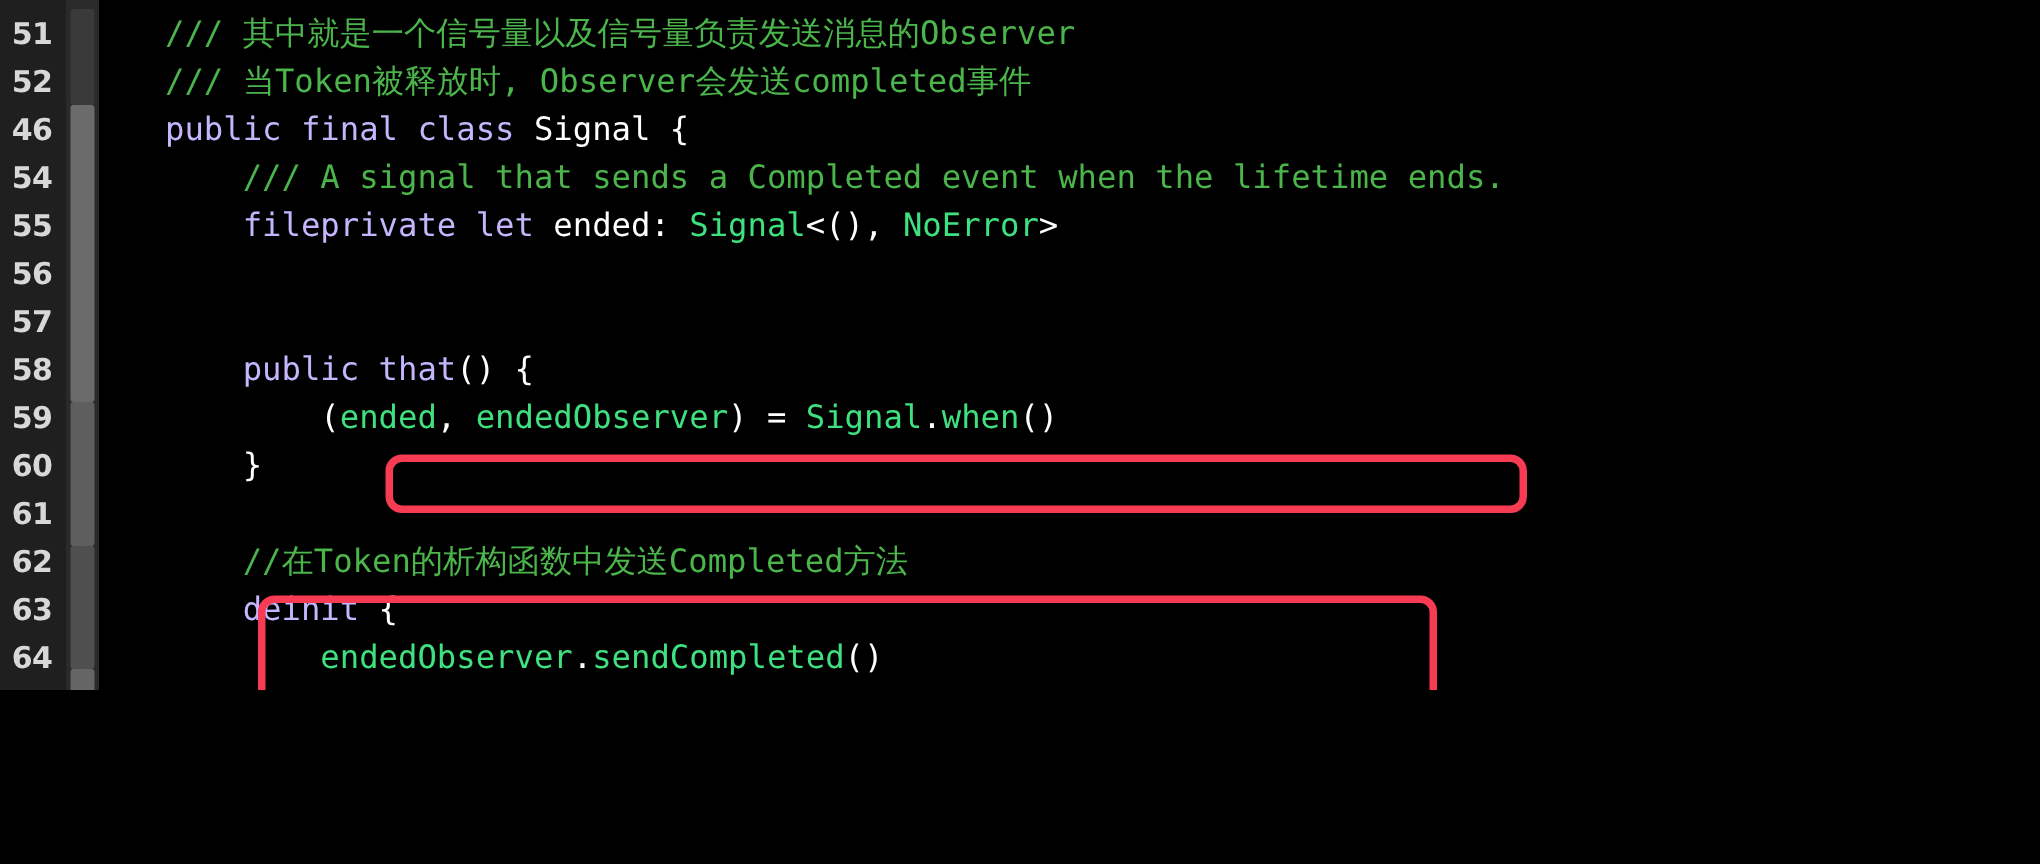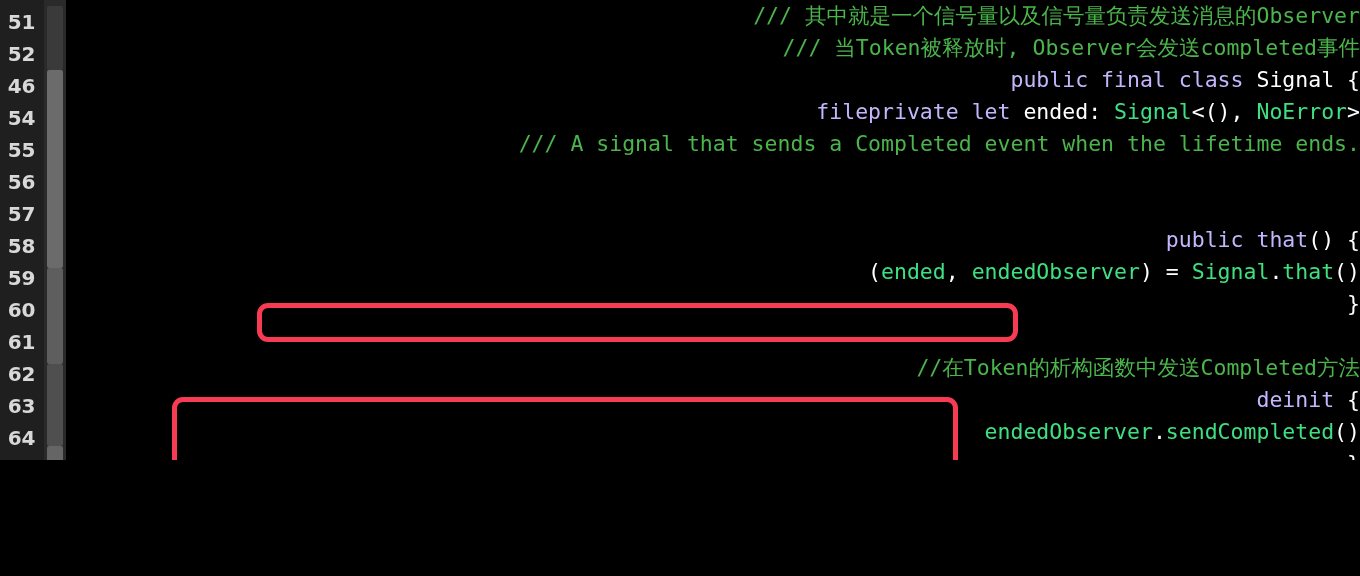--- a/index.html
+++ b/index.html
@@ -69,22 +69,21 @@
   
   .code {
     position: relative;
     flex: 1;
     height: 576px;
     background: #000000;
     overflow: hidden;
   }
   .code-inner {
     position: relative;
-    padding-top: 0;
-    text-align: right;
+    padding-top: 7px;
   }
   .line {
     height: 32px;
     line-height: 32px;
     white-space: pre;
     font-size: 21.5px;
     font-family: "DejaVu Sans Mono", "Liberation Mono", monospace;
     letter-spacing: 0px;
     padding-left: 44px;
     box-sizing: border-box;
@@ -143,26 +142,26 @@
       <div class="foldbar" style="top: 364px; height: 82px; background: rgb(79, 79, 79);"></div>
       <div class="foldbar" style="top: 446px; height: 98px; background: rgb(101, 101, 101);"></div>
       <div class="foldbar" style="top: 544px; height: 32px; background: rgb(74, 74, 74);"></div>
     </div>
 
   <div class="code">
     <div class="code-inner">
         <div class="line"><span class="t-com">/// 其中就是一个信号量以及信号量负责发送消息的Observer</span></div>
         <div class="line"><span class="t-com">/// 当Token被释放时, Observer会发送completed事件</span></div>
         <div class="line"><span class="t-kw">public final class </span><span class="t-id">Signal </span><span class="t-pun">{</span></div>
+        <div class="line"><span class="t-pun">    </span><span class="t-com">/// A signal that sends a Completed event when the lifetime ends.</span></div>
         <div class="line"><span class="t-pun">    </span><span class="t-kw">fileprivate let </span><span class="t-id">ended</span><span class="t-pun">: </span><span class="t-type">Signal</span><span class="t-pun">&lt;(), </span><span class="t-type">NoError</span><span class="t-pun">&gt;</span></div>
-        <div class="line"><span class="t-pun">    </span><span class="t-com">/// A signal that sends a Completed event when the lifetime ends.</span></div>
         <div class="line">&nbsp;</div>
         <div class="line">&nbsp;</div>
         <div class="line"><span class="t-pun">    </span><span class="t-kw">public that</span><span class="t-pun">() {</span></div>
-        <div class="line"><span class="t-pun">        (</span><span class="t-type">ended</span><span class="t-pun">, </span><span class="t-type">endedObserver</span><span class="t-pun">) = </span><span class="t-type">Signal</span><span class="t-pun">.</span><span class="t-fn">that</span><span class="t-pun">()</span></div>
+        <div class="line"><span class="t-pun">        (</span><span class="t-type">ended</span><span class="t-pun">, </span><span class="t-type">endedObserver</span><span class="t-pun">) = </span><span class="t-type">Signal</span><span class="t-pun">.</span><span class="t-fn">when</span><span class="t-pun">()</span></div>
         <div class="line"><span class="t-pun">    }</span></div>
         <div class="line">&nbsp;</div>
         <div class="line"><span class="t-pun">    </span><span class="t-com">//在Token的析构函数中发送Completed方法</span></div>
         <div class="line"><span class="t-pun">    </span><span class="t-kw">deinit</span><span class="t-pun"> {</span></div>
         <div class="line"><span class="t-pun">        </span><span class="t-type">endedObserver</span><span class="t-pun">.</span><span class="t-fn">sendCompleted</span><span class="t-pun">()</span></div>
         <div class="line"><span class="t-pun">    }</span></div>
         <div class="line"><span class="t-pun">}</span></div>
       </div>
   </div>
 

